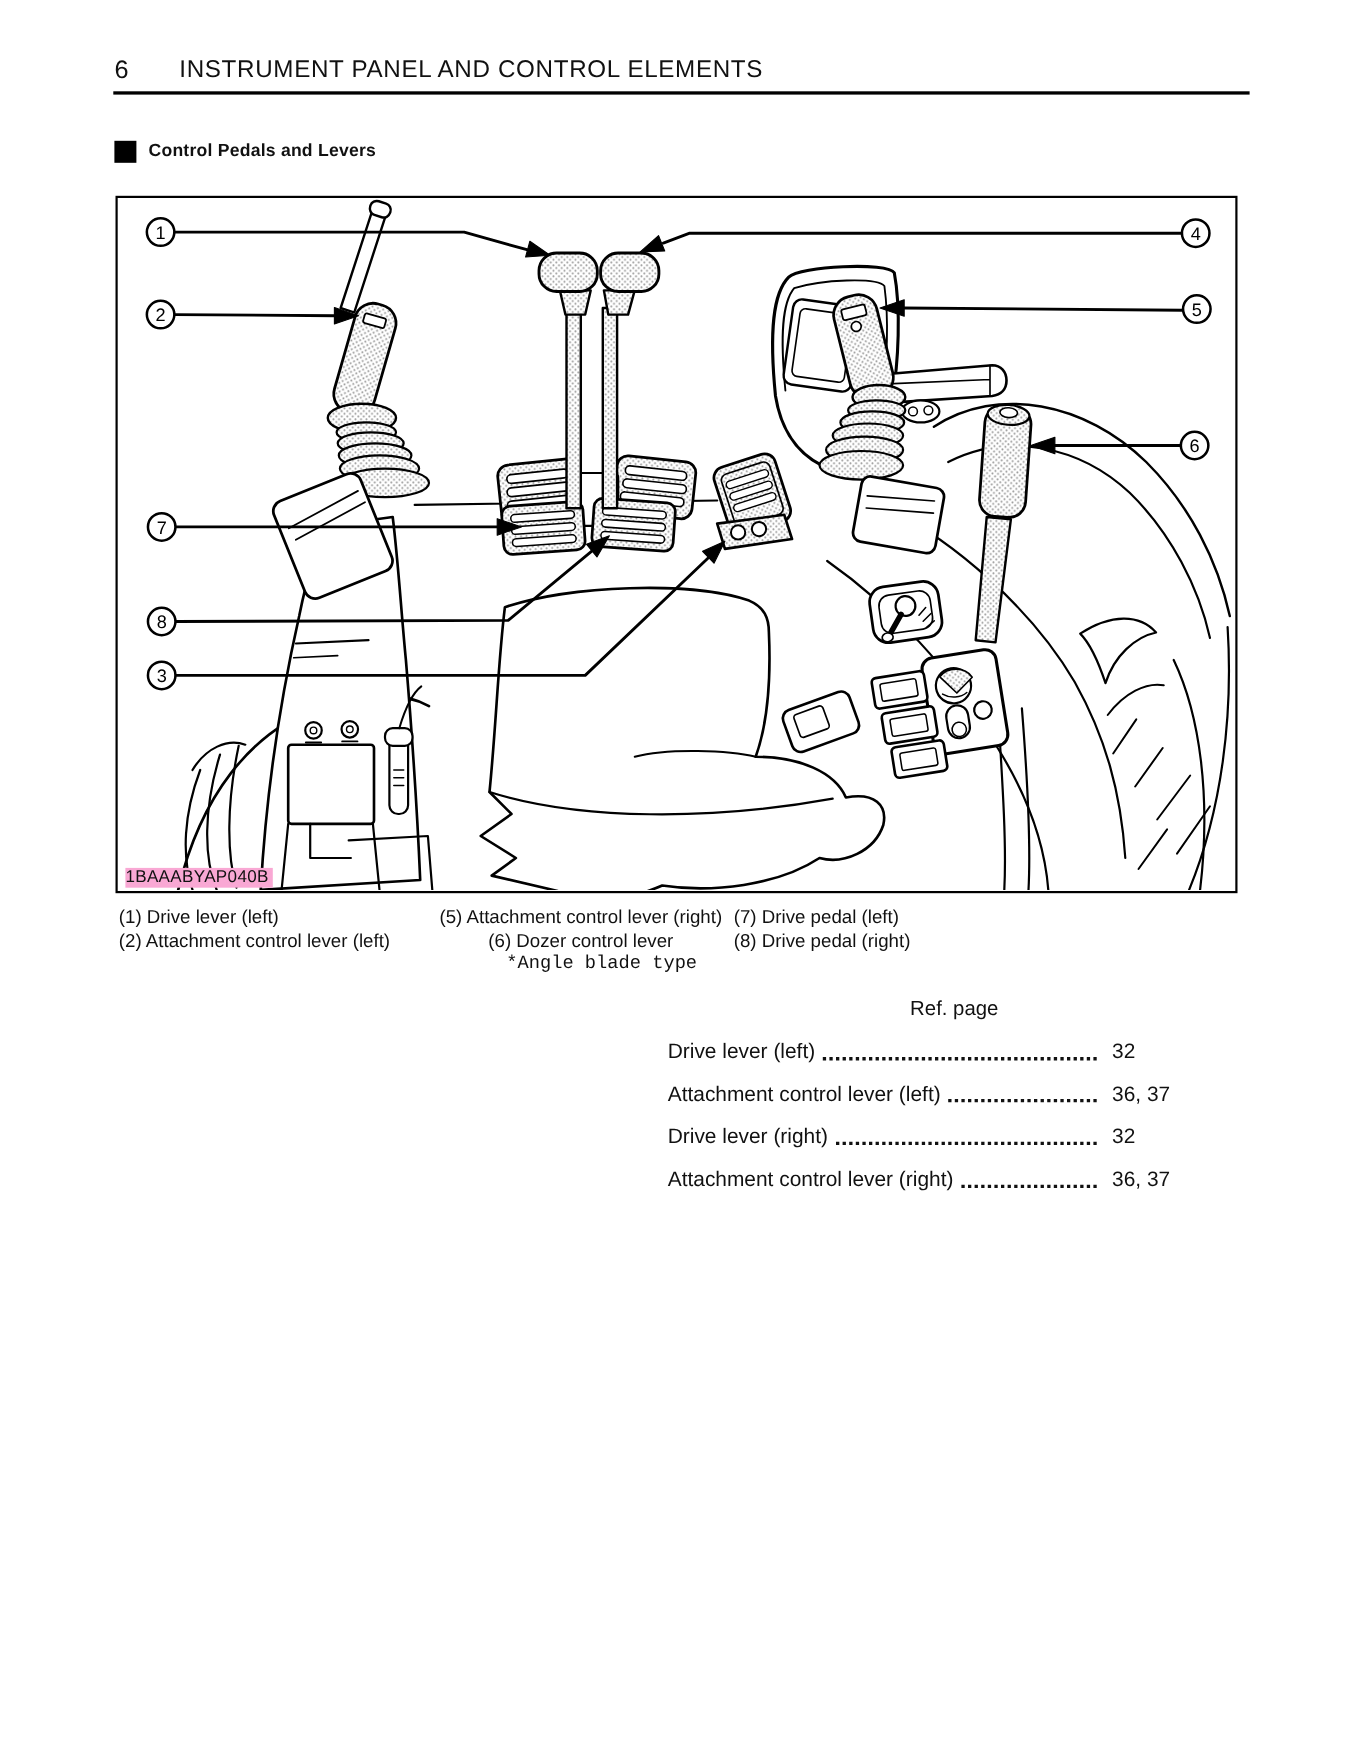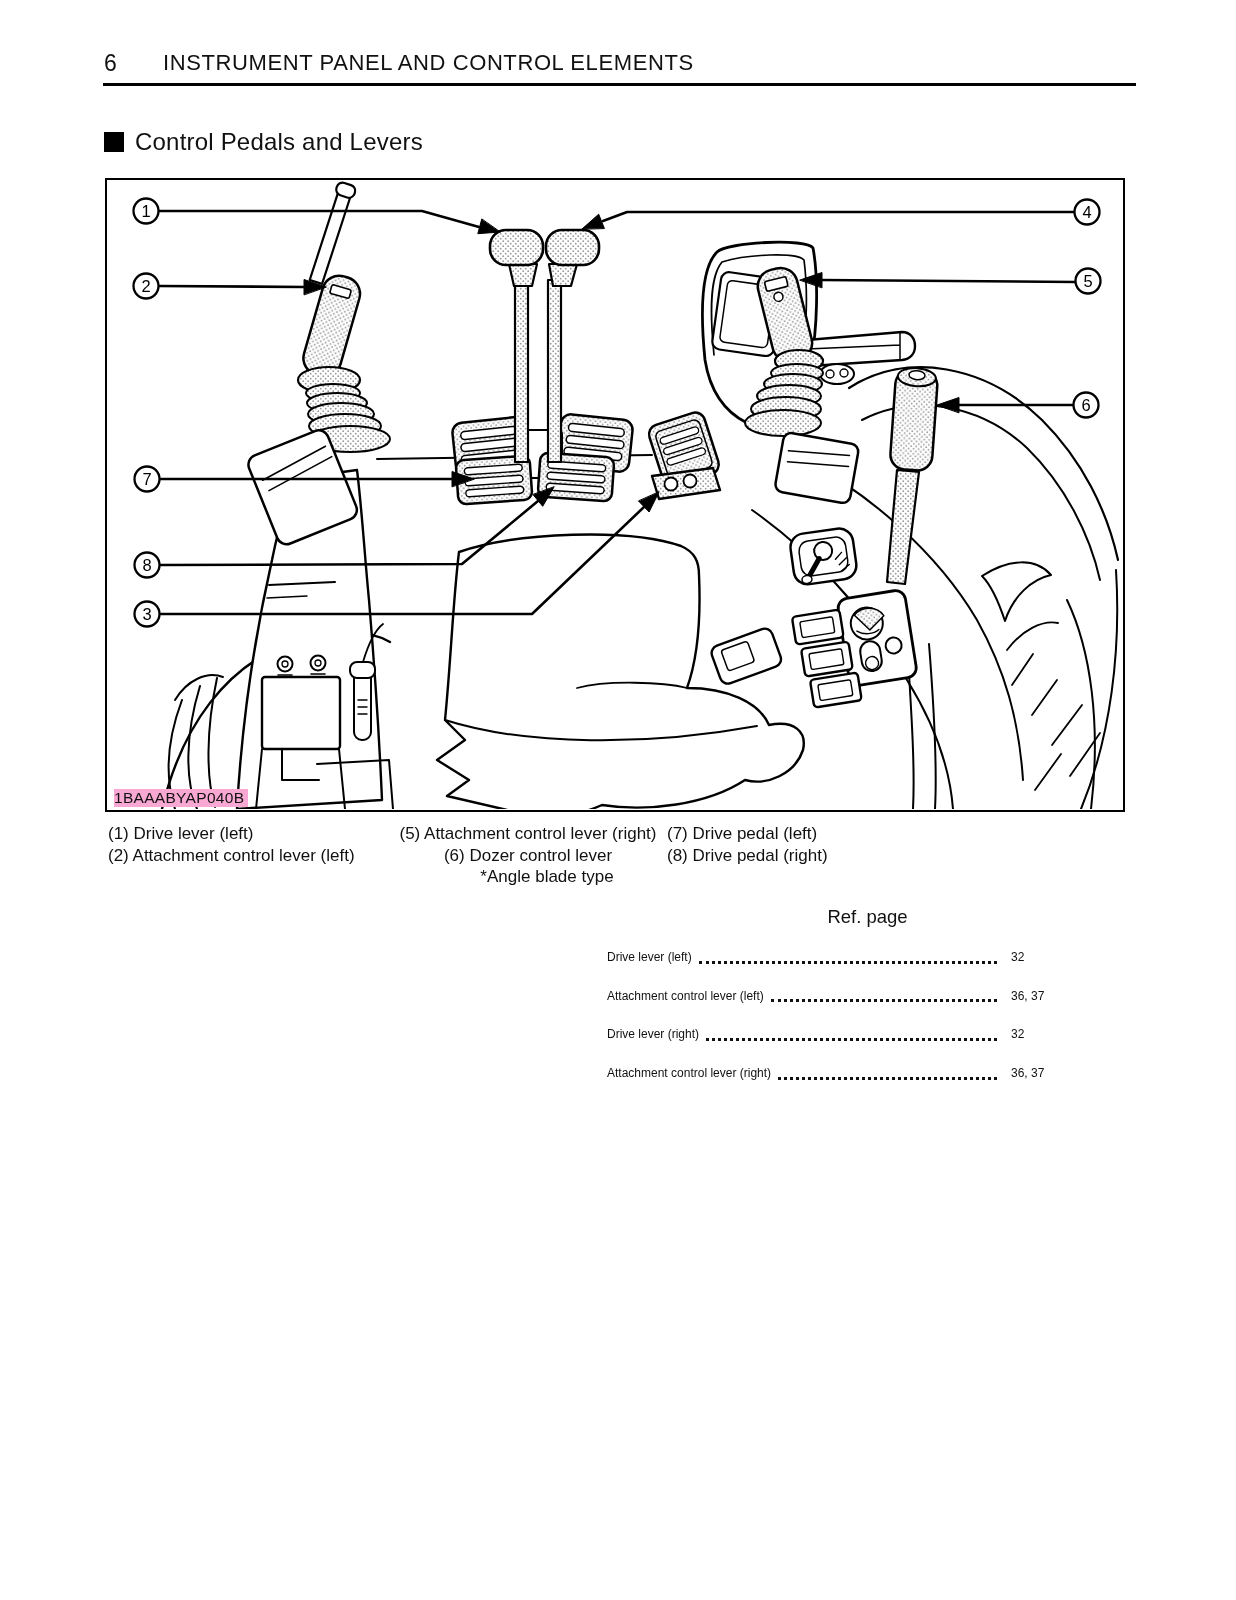--- a/index.html
+++ b/index.html
@@ -10,34 +10,34 @@
     background: #fff; color: #111;
     font-family: "Liberation Sans", sans-serif;
     margin: 0 auto;
     overflow: hidden;
   }
   .pg-num   { position:absolute; left:104px; top:50px; font-size:23px; }
   .pg-title { position:absolute; left:163px; top:50px; font-size:22px; letter-spacing:0.6px;text-align:right; }
   .hdr-rule { position:absolute; left:103px; top:83px; width:1033px; height:3px; background:#000; }
   .section  { position:absolute; left:104px; top:128px; display:flex; align-items:center; gap:11px; }
   .sq       { width:20px; height:20px; background:#000; flex:none; }
-  .section-title { font-size:24px; font-weight:normal; letter-spacing:0.2px; }
+  .section-title { font-size:16px; font-weight:bold; letter-spacing:0.2px; }
   .figure {
     position:absolute; left:105px; top:178px;
     width:1020px; height:634px;
     border:2.5px solid #000; background:#fff;
   }
   .figure svg { display:block; }
   .fig-code { position:absolute; left:7px; bottom:3px; font-size:15.5px; letter-spacing:0.3px; background:#f9a8d4; padding-right:4px; }
   .legend { position:absolute; left:108px; top:823px; width:1026px; display:flex; font-size:17px; }
   .legend .col { line-height:21.5px; }
   .legend .c1 { width:281px; } .legend .c2 { width:238px; } .legend .c3 { width:278px;text-align:center; } .legend .c4 { width:225px; }
-  .legend .note { padding-left:38px; }
+  .legend .note { padding-left:38px;font-family:Liberation Mono, monospace; }
   .ref-head { position:absolute; left:608px; top:906px; width:519px; text-align:center; font-size:18.5px; }
-  .ref-table { position:absolute; left:607px; top:938px; width:522px; font-size:12px; }
+  .ref-table { position:absolute; left:607px; top:938px; width:522px; font-size:19px; }
   .ref-row { display:flex; align-items:center; height:38.6px; }
   .ref-row .lbl { flex:none; white-space:nowrap; }
   .ref-row .dots { flex:1; height:0; border-bottom:3px dotted #111; margin:0 14px 0 7px; position:relative; top:5px; }
   .ref-row .pg { flex:none; width:118px; white-space:nowrap; }
 </style>
 </head>
 <body>
 
 <div class="page">
 

